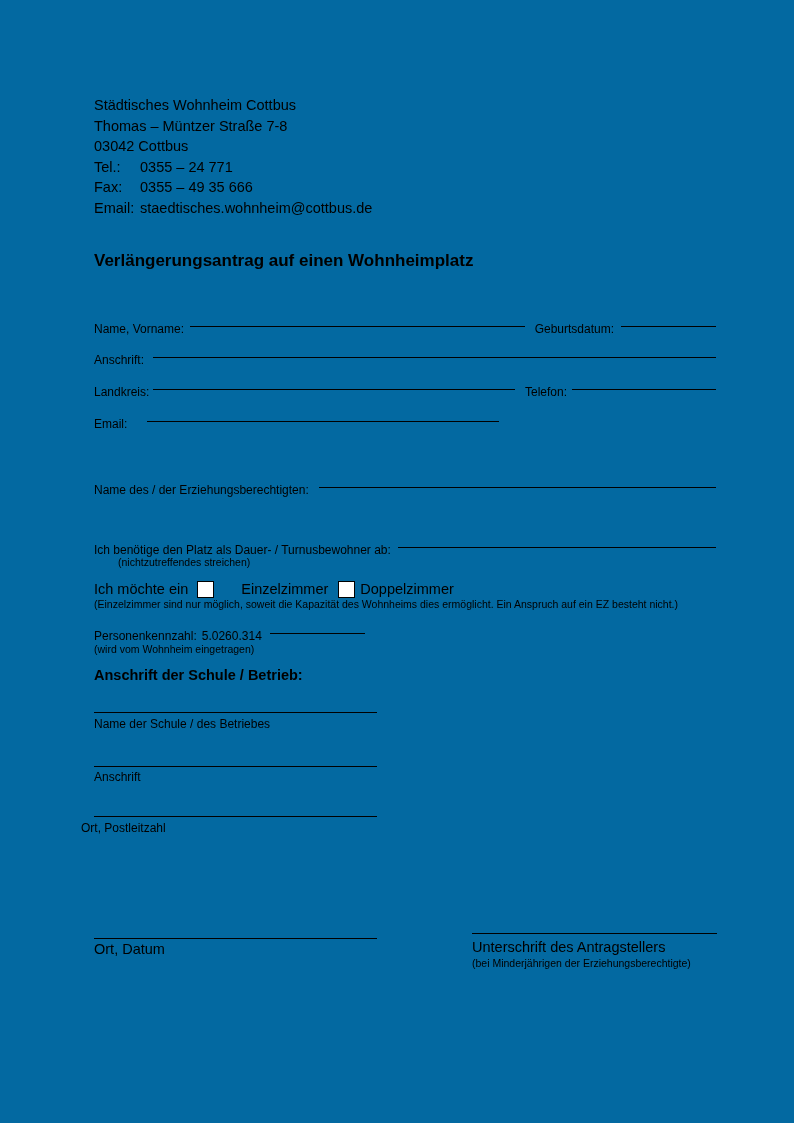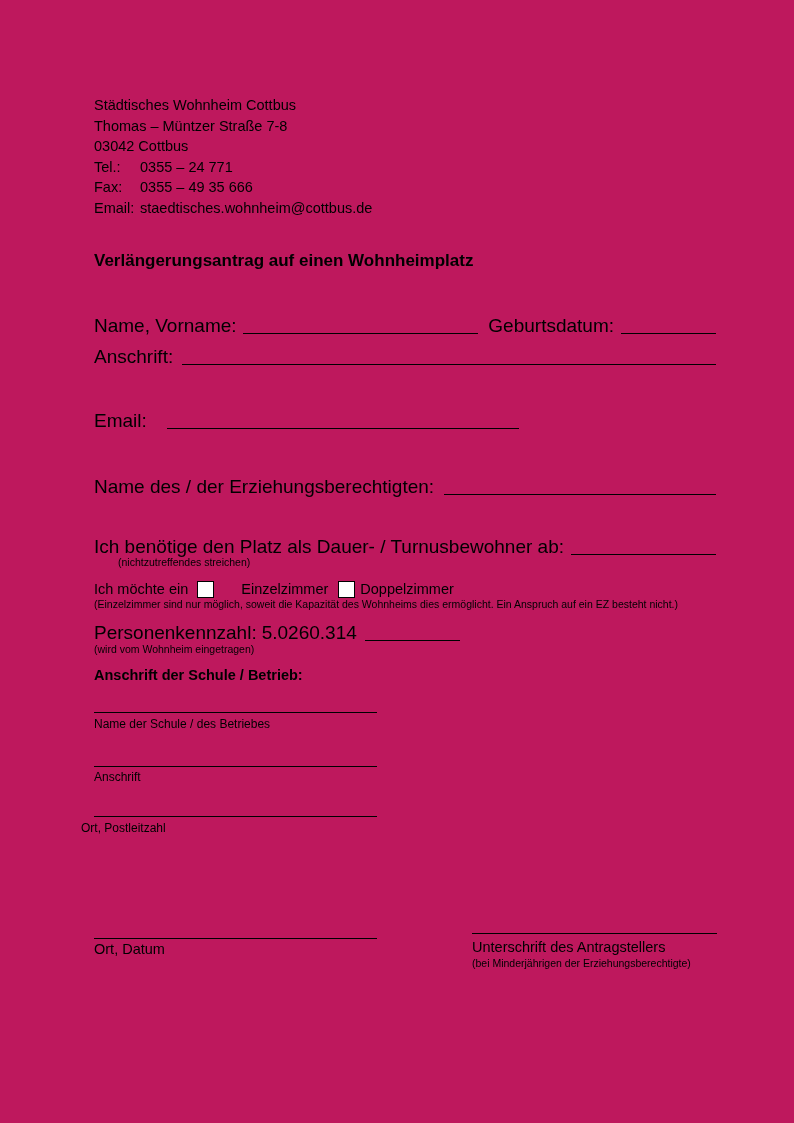--- a/index.html
+++ b/index.html
@@ -4,21 +4,21 @@
 <style>
   html, body {
     margin: 0;
     padding: 0;
     background: #ffffff;
   }
   .page {
     position: relative;
     width: 794px;
     height: 1123px;
-    background: #be185d;
+    background: #0369a1;
     font-family: "Liberation Sans", "DejaVu Sans", sans-serif;
     color: #000000;
     overflow: hidden;
   }
   
   .header {
     position: absolute;
     left: 94px;
     top: 95px;
     font-size: 14.5px;
@@ -37,23 +37,24 @@
     font-size: 17px;
     font-weight: bold;
     white-space: nowrap;
   }
   
   .frow {
     position: absolute;
     left: 94px;
     width: 622px;
     display: flex;
-    align-items: flex-end;
+    align-items: flex-start;
     height: 21px;
-    font-size: 19px;
+    font-size: 12px;
+    margin-top: 8px;
   }
   .lbl {
     line-height: 17px;
     white-space: nowrap;
   }
   .line {
     border-bottom: 1.5px solid #000000;
     height: 5px;
     display: inline-block;
   }
@@ -136,20 +137,26 @@
     <span class="line flex1" style="margin-left:6px; margin-right:10px;"></span>
     <span class="lbl">Geburtsdatum:</span>
     <span class="line" style="width:95px; margin-left:7px;"></span>
   </div>
 
   <div class="frow" style="top:344px;">
     <span class="lbl">Anschrift:</span>
     <span class="line flex1" style="margin-left:9px;"></span>
   </div>
 
+  <div class="frow" style="top:376px;">
+    <span class="lbl">Landkreis:</span>
+    <span class="line flex1" style="margin-left:4px; margin-right:10px;"></span>
+    <span class="lbl">Telefon:</span>
+    <span class="line" style="width:144px; margin-left:5px;"></span>
+  </div>
 
   <div class="frow" style="top:408px;">
     <span class="lbl">Email:</span>
     <span class="line" style="width:352px; margin-left:20px;"></span>
   </div>
 
   <div class="frow" style="top:534px;">
     <span class="lbl">Ich benötige den Platz als Dauer- / Turnusbewohner ab:</span>
     <span class="line flex1" style="margin-left:7px;"></span>
   </div>

